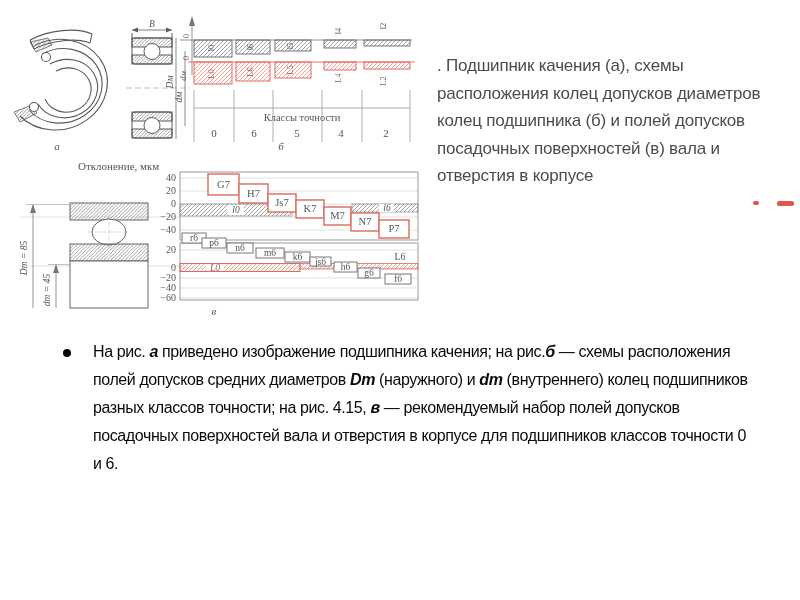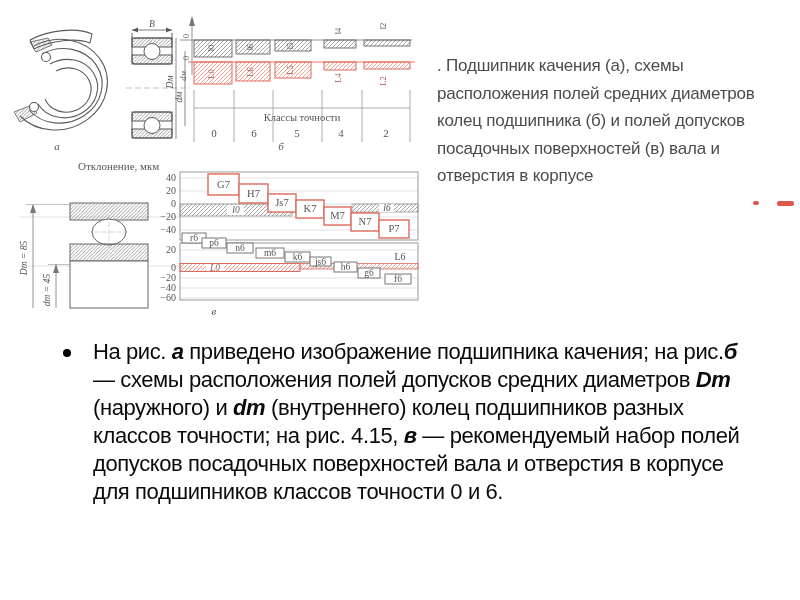--- a/index.html
+++ b/index.html
@@ -20,21 +20,21 @@
   .caption{position:absolute;left:437px;top:52px;width:354px;
            font-size:17px;line-height:1.62;letter-spacing:-0.2px;color:#4c4c4c;}
 
   .red-mark{position:absolute;background:#e0574b;border-radius:2px;}
   #red-mark-1{left:753px;top:201px;width:6px;height:4px;}
   #red-mark-2{left:777px;top:201px;width:17px;height:5px;}
 
   
   .bullet-block{position:absolute;left:63px;top:338px;width:692px;display:flex;}
   .bullet-dot{width:8px;height:8px;border-radius:50%;background:#000;margin-top:11px;flex:none;}
-  .bullet-text{margin-left:22px;font-size:22px;line-height:28px;letter-spacing:-0.4px;color:#0a0a0a;}
+  .bullet-text{margin-left:22px;font-size:16px;line-height:28px;letter-spacing:-0.4px;color:#0a0a0a;}
   .seg-em{font-weight:bold;font-style:italic;}
 </style>
 </head>
 <body>
 
 <div class="slide">
 
   <svg id="figures" width="430" height="335" viewBox="0 0 430 335">
     <defs>
       <pattern id="hG" patternUnits="userSpaceOnUse" width="4" height="4">
@@ -222,21 +222,21 @@
     <text class="t9 mid" x="345.5" y="270">h6</text>
     <text class="t9 mid" x="369" y="276">g6</text>
     <text class="t9 mid" x="398" y="282">f6</text>
     <text class="t9 it mid red" x="215" y="271">L0</text>
     <text class="t10 mid" x="400" y="260">L6</text>
     <text class="t9 it mid" x="27" y="258" transform="rotate(-90 27 258)">Dm = 85</text>
     <text class="t9 it mid" x="50" y="290" transform="rotate(-90 50 290)">dm = 45</text>
     <text class="t11 it mid" x="214" y="315">в</text>
   </svg>
 
-  <div class="caption">. Подшипник качения (а), схемы расположения полей средних диаметров колец подшипника (б) и полей допусков посадочных поверхностей (в) вала и отверстия в корпусе</div>
+  <div class="caption">. Подшипник качения (а), схемы расположения колец допусков диаметров колец подшипника (б) и полей допусков посадочных поверхностей (в) вала и отверстия в корпусе</div>
 
   <div id="red-mark-1" class="red-mark"></div>
   <div id="red-mark-2" class="red-mark"></div>
 
   <div class="bullet-block">
     <span class="bullet-dot"></span>
     <div class="bullet-text"><span>На рис. </span><span class="seg-em">а</span><span> приведено изображение подшипника качения; на рис.</span><span class="seg-em">б</span><span> — схемы расположения полей допусков средних диаметров </span><span class="seg-em">Dm</span><span> (наружного) и </span><span class="seg-em">dm</span><span> (внутреннего) колец подшипников разных классов точности; на рис. 4.15, </span><span class="seg-em">в</span><span> — рекомендуемый набор полей допусков посадочных поверхностей вала и отверстия в корпусе для подшипников классов точности 0 и 6.</span></div>
   </div>
 
 </div>

